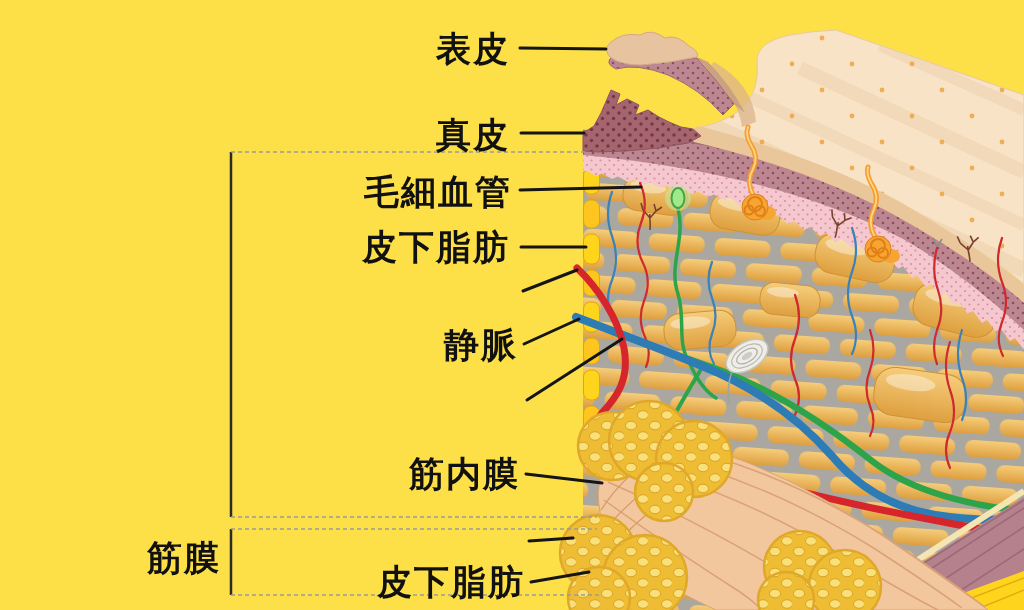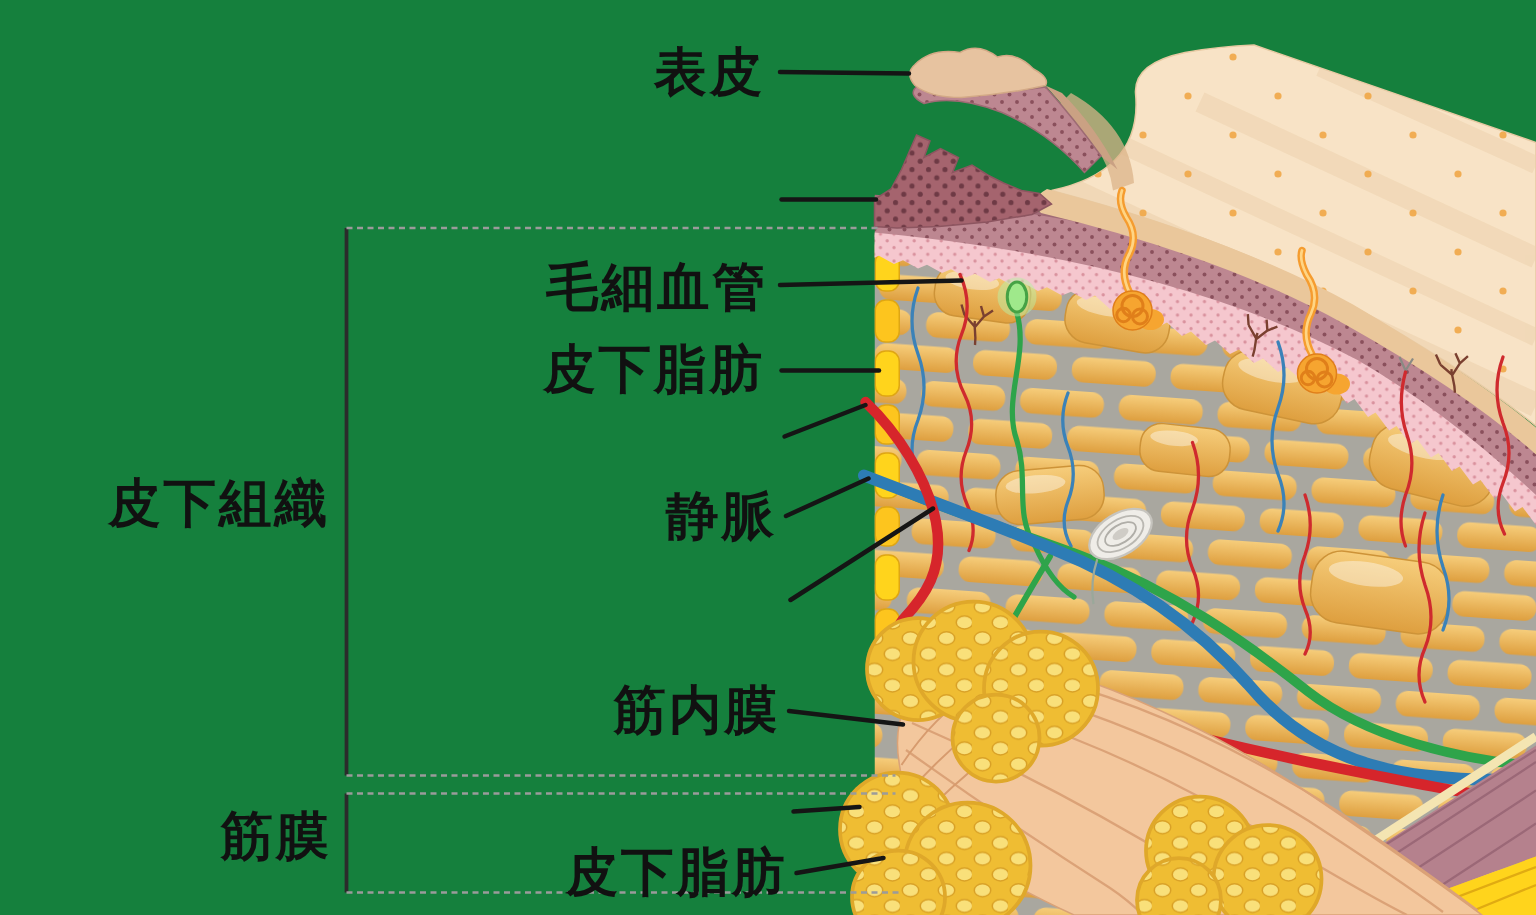--- a/index.html
+++ b/index.html
@@ -1,16 +1,16 @@
 <!DOCTYPE html>
 <html><head>
 <meta charset="utf-8">
 <style>
   html,body{margin:0;padding:0;background:#fff;}
-  .canvas{position:relative;width:1024px;height:610px;background:#15803d;overflow:hidden;
+  .canvas{position:relative;width:1024px;height:610px;background:#fde047;overflow:hidden;
           font-family:"Liberation Sans",sans-serif;}
   .canvas svg{position:absolute;left:0;top:0;}
   .lbl{position:absolute;font-weight:700;font-size:35px;line-height:1;color:#111;
        letter-spacing:2px;white-space:nowrap;}
 </style>
 </head>
 <body>
 
 <div class="canvas">
 
@@ -255,21 +255,21 @@
   <path d="M231,517 L597,517" stroke="#9b9b9b" stroke-width="1.6" stroke-dasharray="4,3" fill="none"></path>
 </g>
 <g>
   <path d="M231,529 L231,595" stroke="#2b2b2b" stroke-width="2.5" fill="none"></path>
   <path d="M231,529 L597,529" stroke="#9b9b9b" stroke-width="1.6" stroke-dasharray="4,3" fill="none"></path>
   <path d="M231,595 L602,595" stroke="#9b9b9b" stroke-width="1.6" stroke-dasharray="4,3" fill="none"></path>
 </g>
 </svg>
 
 <div class="lbl" style="right:514px;top:31px">表皮</div>
+<div class="lbl" style="right:514px;top:117px">真皮</div>
 <div class="lbl" style="right:512px;top:174px">毛細血管</div>
 <div class="lbl" style="right:514px;top:229px">皮下脂肪</div>
 <div class="lbl" style="right:506px;top:327px">静脈</div>
 <div class="lbl" style="right:504px;top:456px">筋内膜</div>
 <div class="lbl" style="right:499px;top:564px">皮下脂肪</div>
-<div class="lbl" style="left:72px;top:318px">皮下組織</div>
 <div class="lbl" style="left:147px;top:540px">筋膜</div>
 
 </div>
 
 </body></html>

